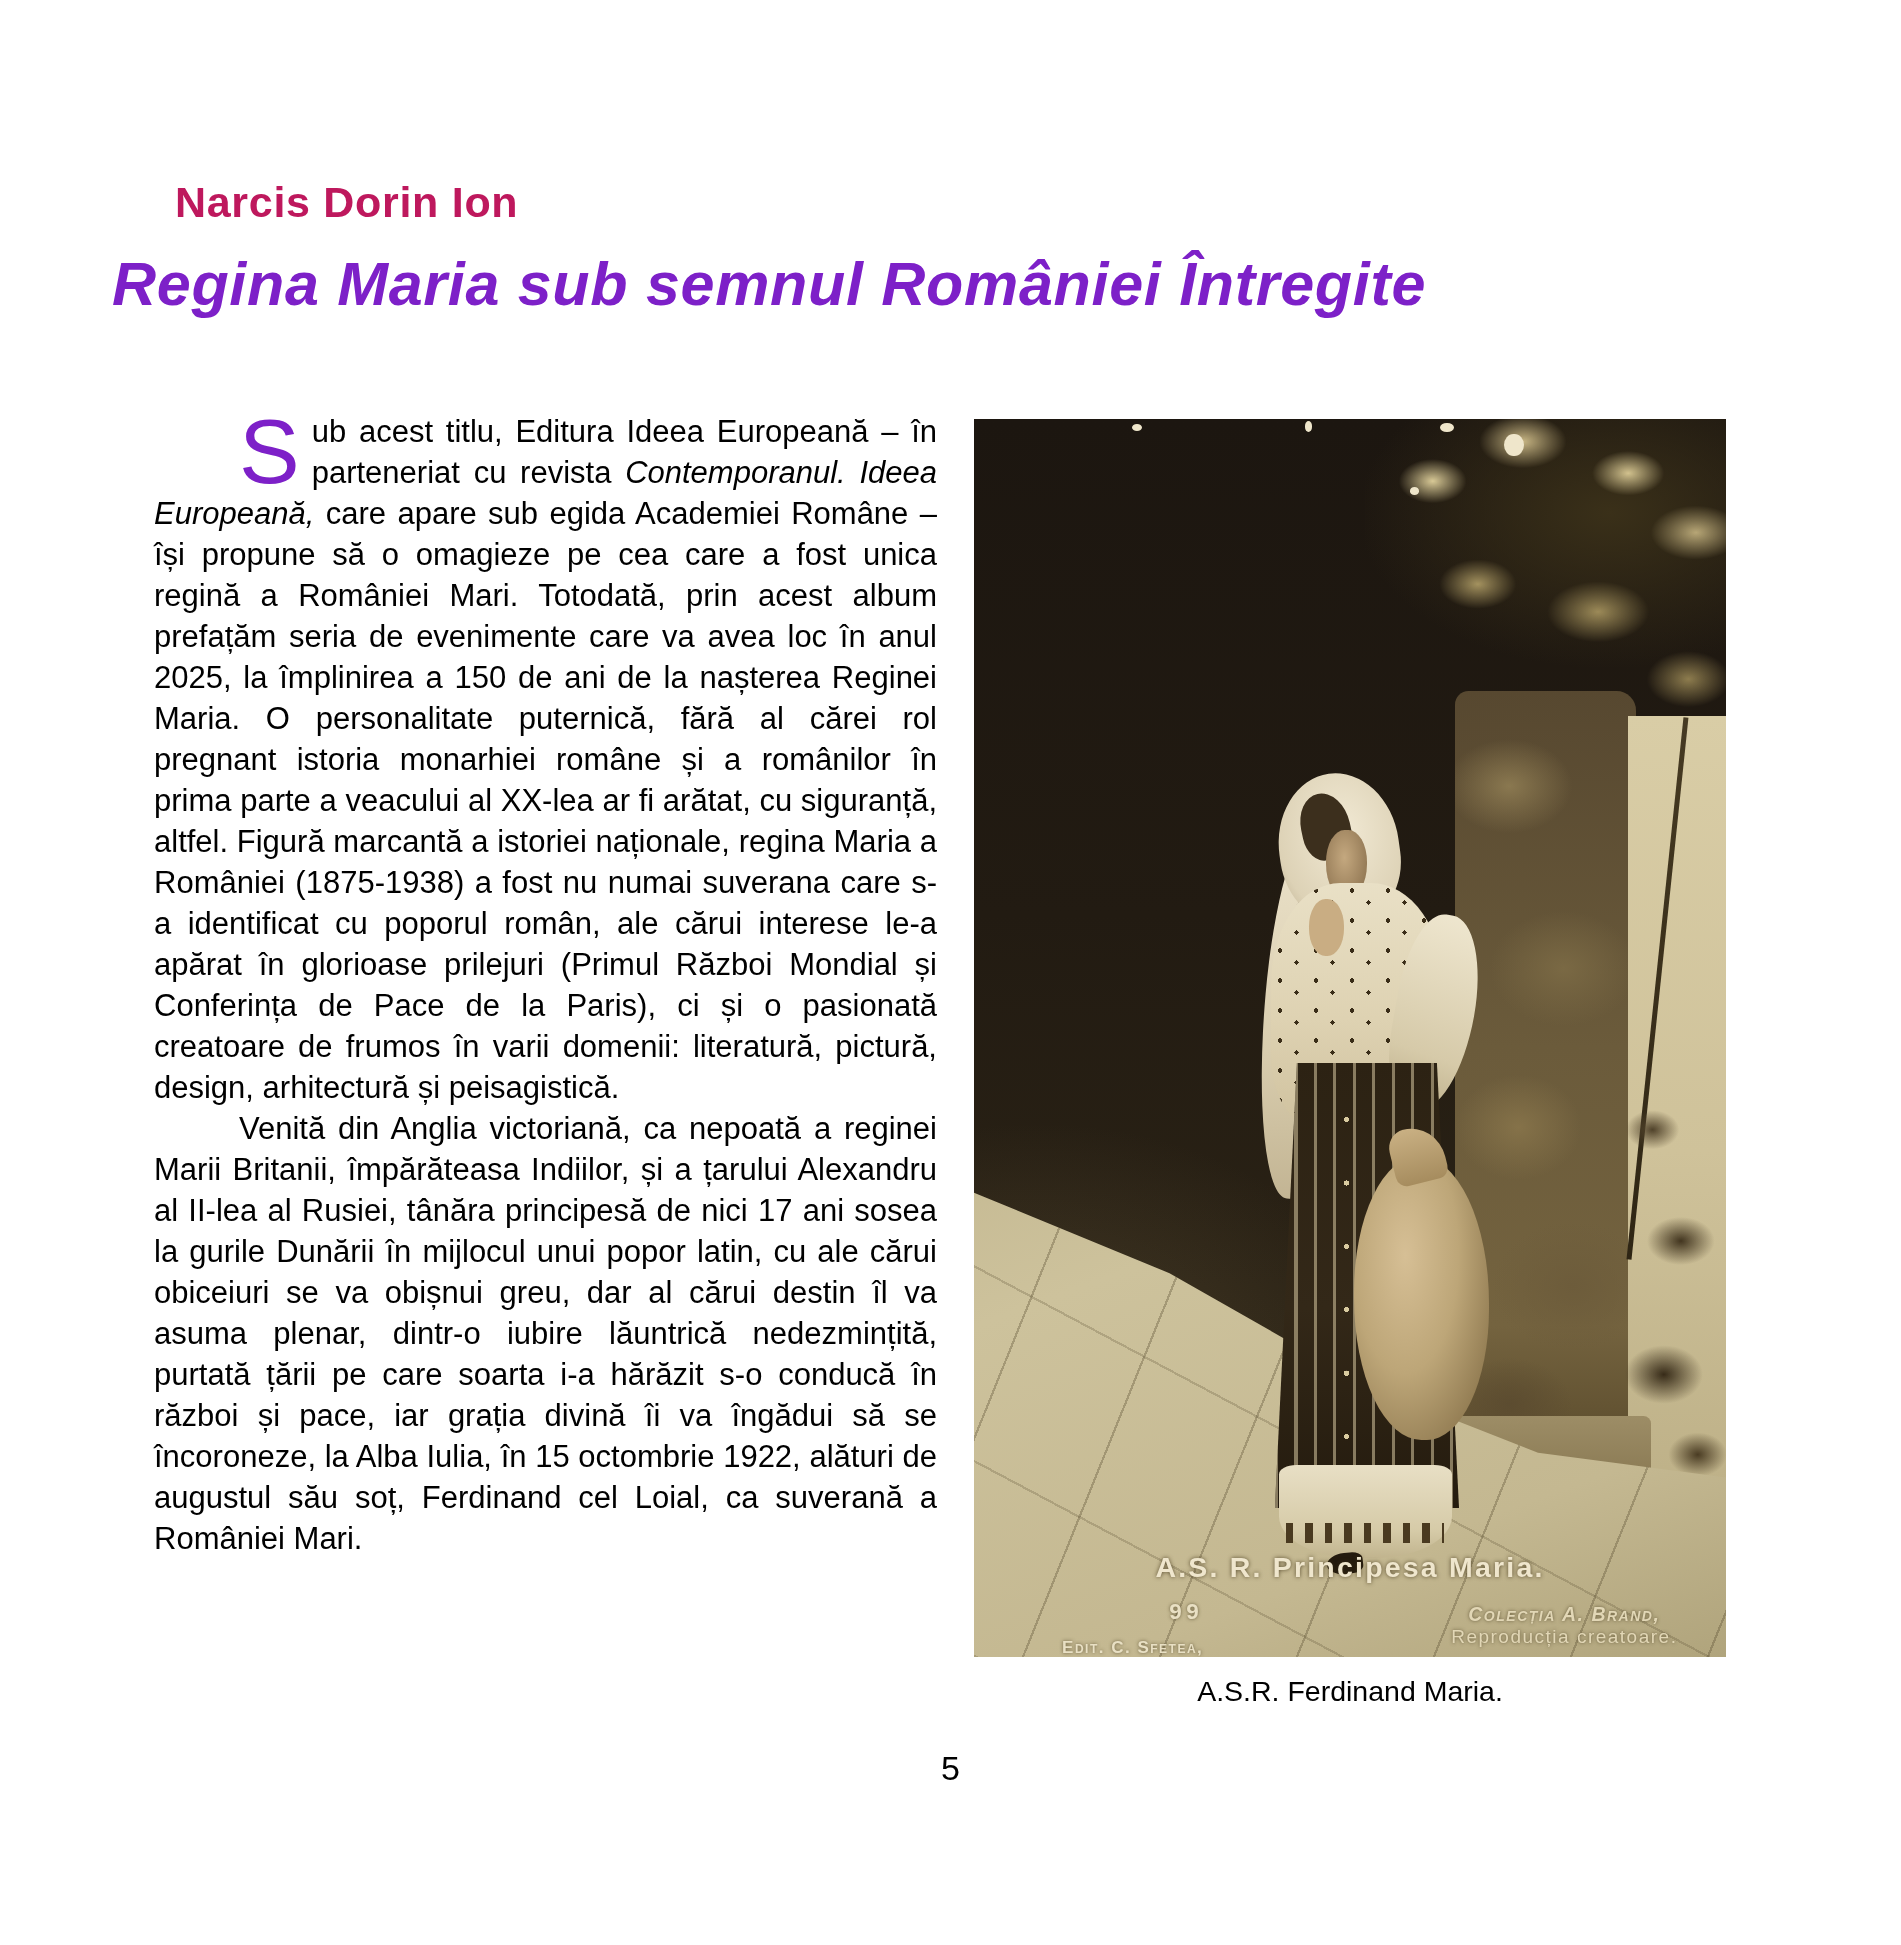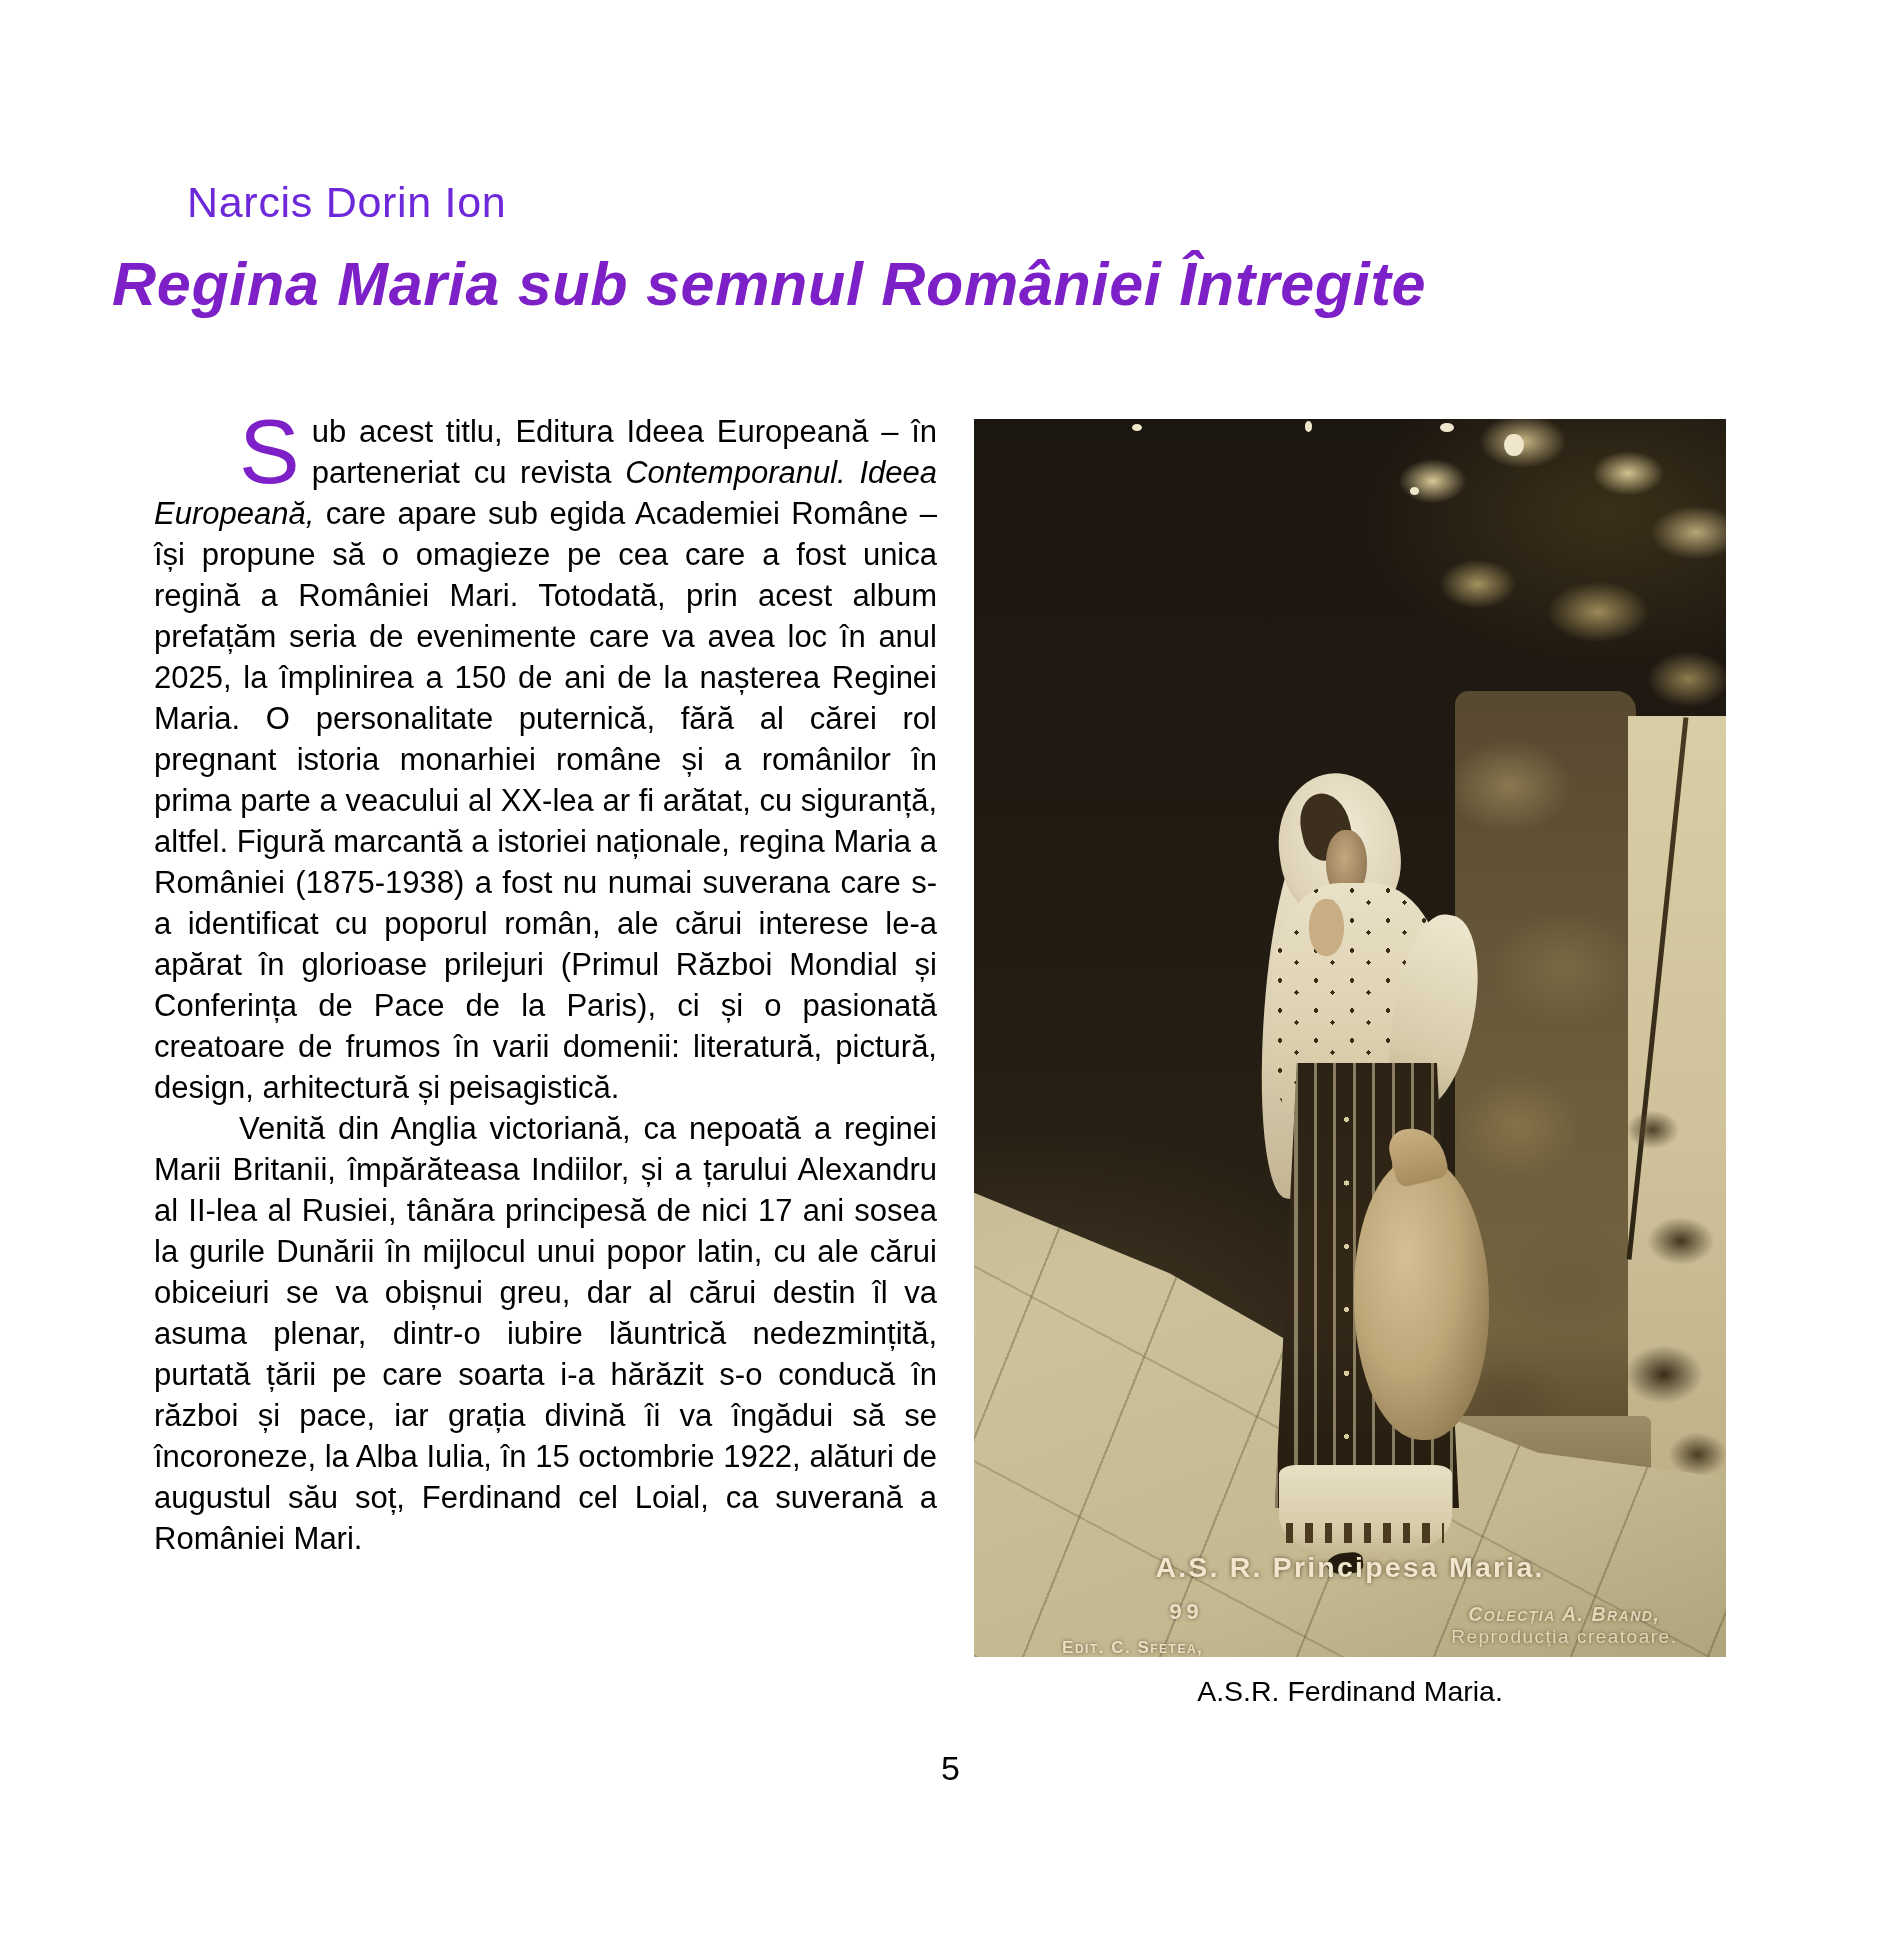--- a/index.html
+++ b/index.html
@@ -1,22 +1,22 @@
 <!DOCTYPE html>
 <html style="font-size:12px"><head>
 <meta charset="utf-8">
 <style>
   html,body { margin:0; padding:0; background:#ffffff; }
   .page {
     position:relative; width:1901px; height:1946px; background:#ffffff;
     font-family:"Liberation Sans", sans-serif; color:#000; overflow:hidden;
   }
   .author {
-    position:absolute; left:187px; top:178px;
-    font-size:43px; font-weight:normal; color:#6d28d9; letter-spacing:0.7px;
+    position:absolute; left:175px; top:178px;
+    font-size:43px; font-weight:bold; color:#be185d; letter-spacing:0.7px;
   }
   .title {
     position:absolute; left:112px; top:249px; width:1655px; 
     font-size:61px; font-weight:bold; font-style:italic; color:#7d20c8; letter-spacing:0.7px;
   }
   .text-col {
     position:absolute; left:154px; top:411px; width:783px;
     font-size:31px; line-height:41px; text-align:justify; color:#000;
   }
   .text-col p { margin:0; }

